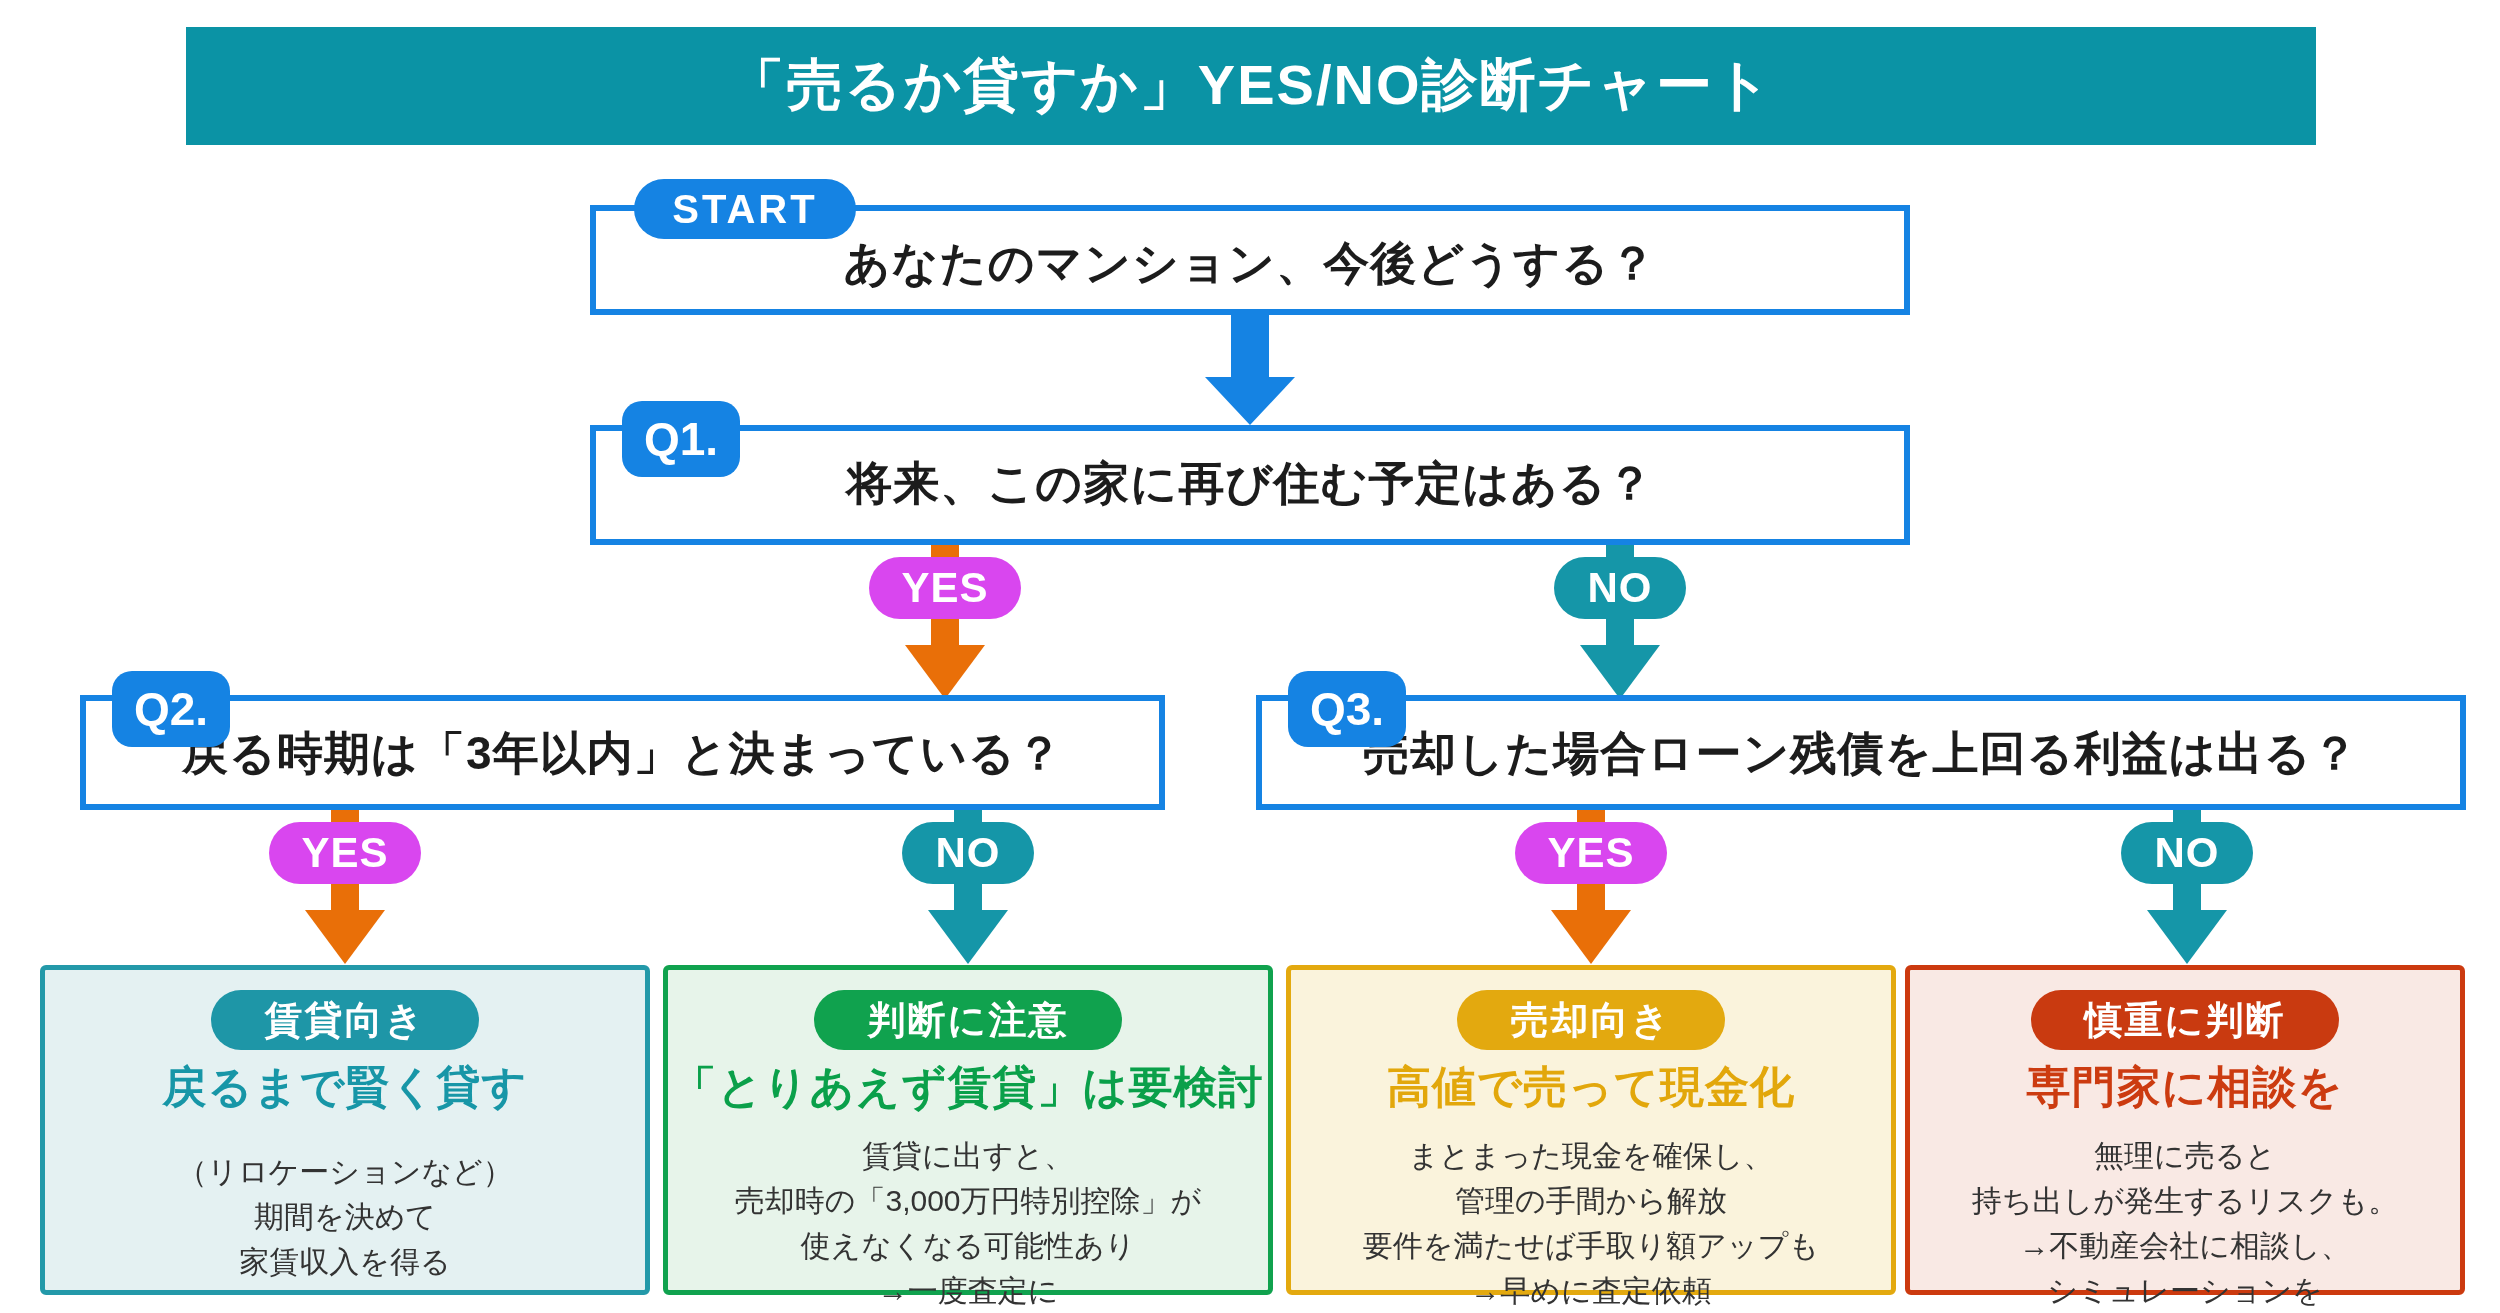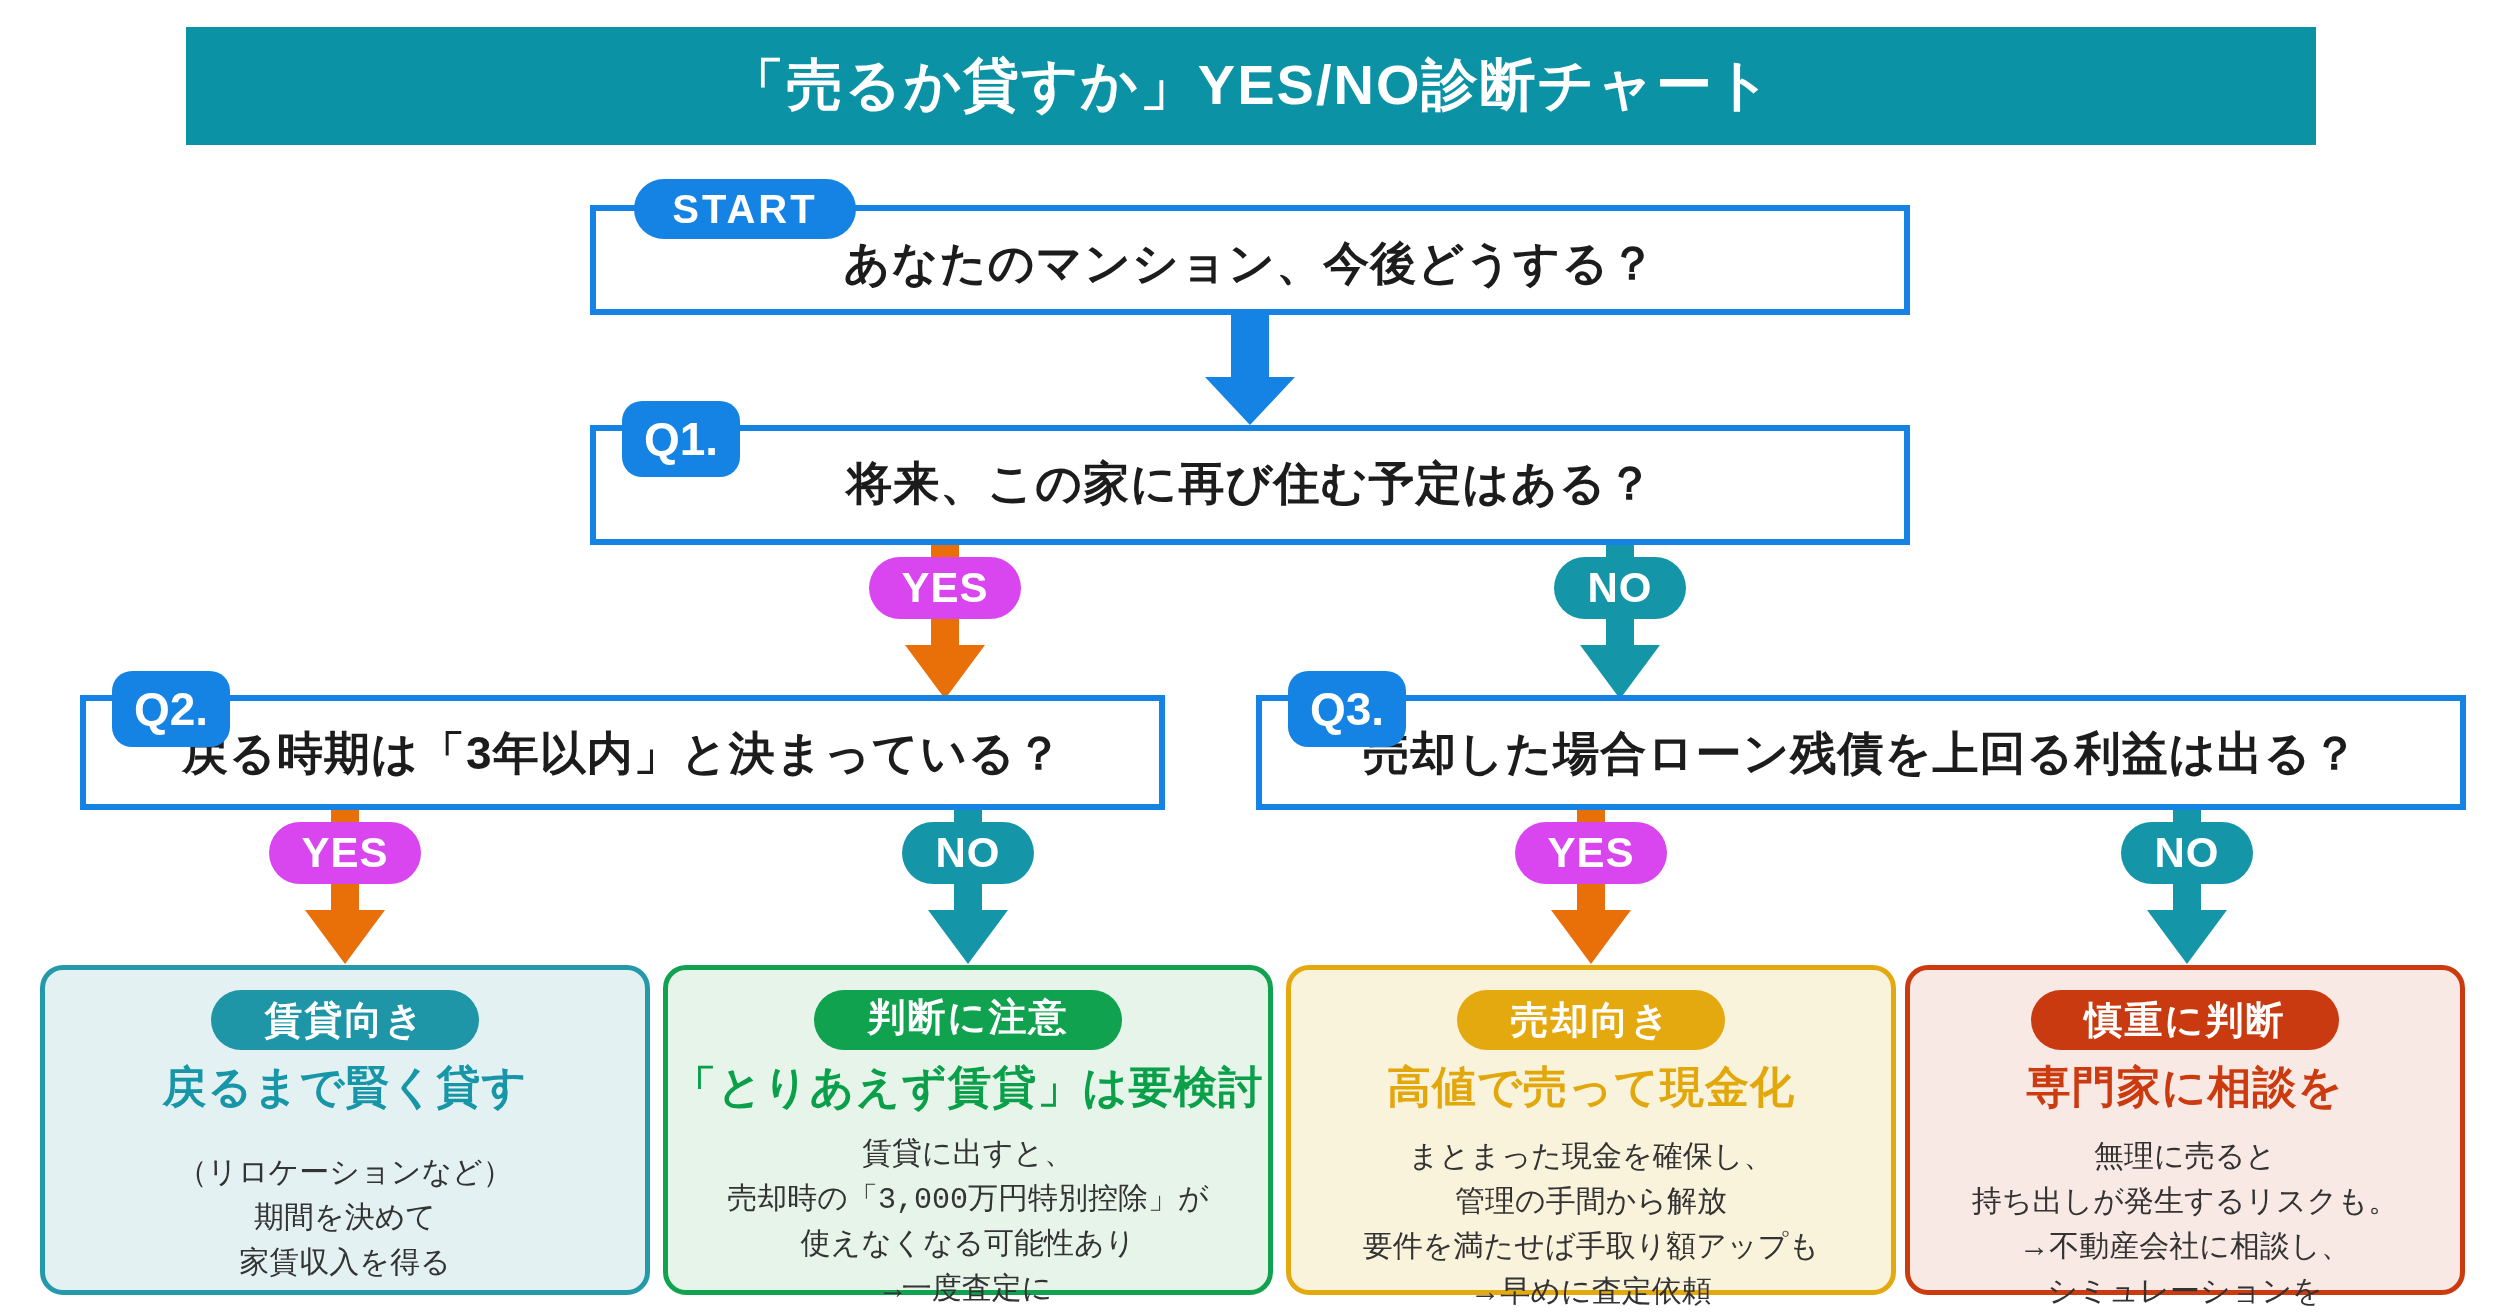--- a/index.html
+++ b/index.html
@@ -39,32 +39,32 @@
   .arrow.branch .tri  { top:100px; border-left:40px solid transparent; border-right:40px solid transparent;
                         border-top:54px solid; }
   .arrow.orange .stem { background:#e96f08; }
   .arrow.orange .tri  { border-top-color:#e96f08; }
   .arrow.orange .lbl  { background:#d946ef; width:152px; }
   .arrow.tealc .stem  { background:#1596a8; }
   .arrow.tealc .tri   { border-top-color:#1596a8; }
   .arrow.tealc .lbl   { background:#1596a8; width:132px; }
 
   
-  .card { position:absolute; top:965px; height:330px; border-radius:23px; border:5px solid;
+  .card { position:absolute; top:965px; height:330px; border-radius:6px; border:5px solid;
           text-align:center; }
   .card .badge { display:inline-block; margin-top:20px; padding:0 54px; height:60px; line-height:60px;
                  border-radius:31px; color:#ffffff; font-size:38px; font-weight:700; letter-spacing:2px; }
   .card .heading { font-size:44px; font-weight:700; margin-top:8px; letter-spacing:1px; }
   .card .cbody { margin-top:16px; font-size:30px; line-height:1.5; color:#333333; font-weight:500; }
   .card .cbody.loose { margin-top:32px; }
 
   .t-teal  { border-color:#2399a9; background:#e4f1f2; }
   .t-teal  .badge   { background:#1e96a7; }
   .t-teal  .heading { color:#1796a7; }
-  .t-green { border-color:#10a24e; background:#e7f4ea;font-family:Liberation Mono, monospace; }
+  .t-green { border-color:#10a24e; background:#e7f4ea; }
   .t-green .badge   { background:#10a24e; }
   .t-green .heading { color:#0aa04a; }
   .t-gold  { border-color:#e3a90f; background:#faf3dc; }
   .t-gold  .badge   { background:#e3a90f; }
   .t-gold  .heading { color:#e2a70b; }
   .t-red   { border-color:#cc3a0f; background:#f9e9e4; }
   .t-red   .badge   { background:#c93a10; }
   .t-red   .heading { color:#cc3b10; }
 </style>
 </head>

